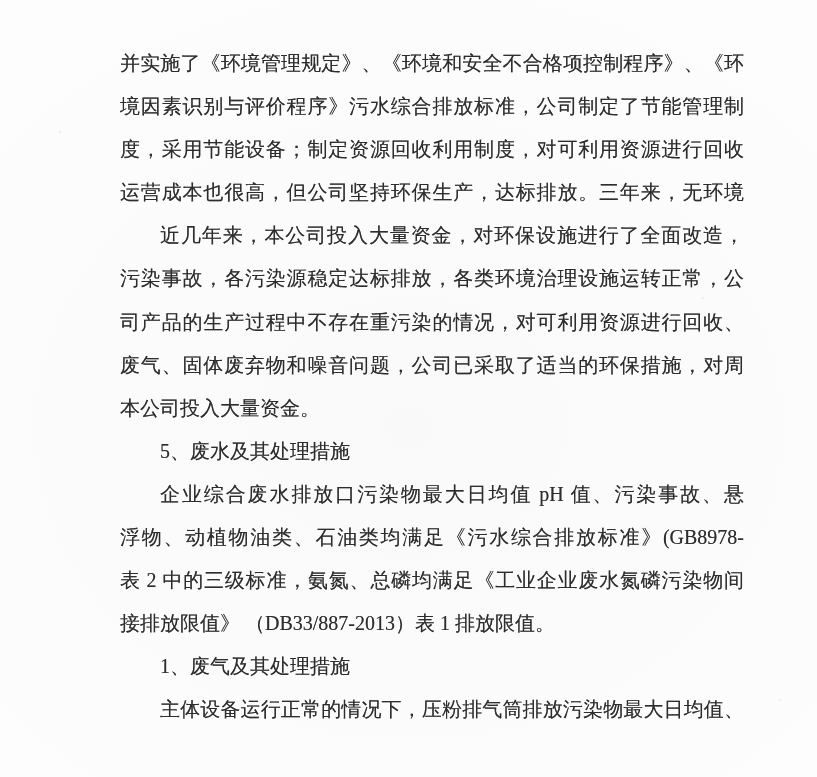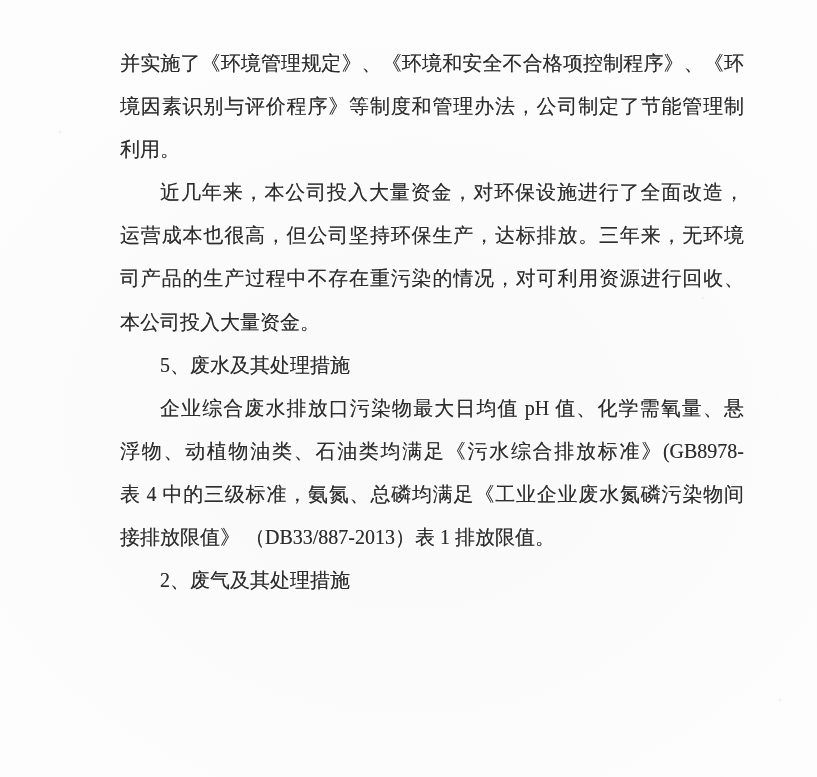--- a/index.html
+++ b/index.html
@@ -47,26 +47,29 @@
   .indent {
     padding-left: 40px;
   }
 </style>
 </head>
 <body>
 
 <div class="page">
   <div class="textblock">
     <div class="line fill">并实施了《环境管理规定》、《环境和安全不合格项控制程序》、《环</div>
-    <div class="line fill">境因素识别与评价程序》等制度和管理办法，公司制定了节能管理制</div>
-    <div class="line">利用。</div>
+    <div class="line fill">境因素识别与评价程序》污水综合排放标准，公司制定了节能管理制</div>
+    <div class="line fill">度，采用节能设备；制定资源回收利用制度，对可利用资源进行回收</div>
+    <div class="line fill">运营成本也很高，但公司坚持环保生产，达标排放。三年来，无环境</div>
     <div class="line indent fill">近几年来，本公司投入大量资金，对环保设施进行了全面改造，</div>
-    <div class="line fill">运营成本也很高，但公司坚持环保生产，达标排放。三年来，无环境</div>
+    <div class="line fill">污染事故，各污染源稳定达标排放，各类环境治理设施运转正常，公</div>
     <div class="line fill">司产品的生产过程中不存在重污染的情况，对可利用资源进行回收、</div>
+    <div class="line fill">废气、固体废弃物和噪音问题，公司已采取了适当的环保措施，对周</div>
     <div class="line">本公司投入大量资金。</div>
     <div class="line indent">5、废水及其处理措施</div>
-    <div class="line indent fill">企业综合废水排放口污染物最大日均值 pH 值、化学需氧量、悬</div>
+    <div class="line indent fill">企业综合废水排放口污染物最大日均值 pH 值、污染事故、悬</div>
     <div class="line fill">浮物、动植物油类、石油类均满足《污水综合排放标准》(GB8978-1996)</div>
-    <div class="line fill">表 4 中的三级标准，氨氮、总磷均满足《工业企业废水氮磷污染物间</div>
+    <div class="line fill">表 2 中的三级标准，氨氮、总磷均满足《工业企业废水氮磷污染物间</div>
     <div class="line">接排放限值》 （DB33/887-2013）表 1 排放限值。</div>
-    <div class="line indent">2、废气及其处理措施</div>
+    <div class="line indent">1、废气及其处理措施</div>
+    <div class="line indent fill">主体设备运行正常的情况下，压粉排气筒排放污染物最大日均值、</div>
   </div>
 </div>
 
 </body></html>

